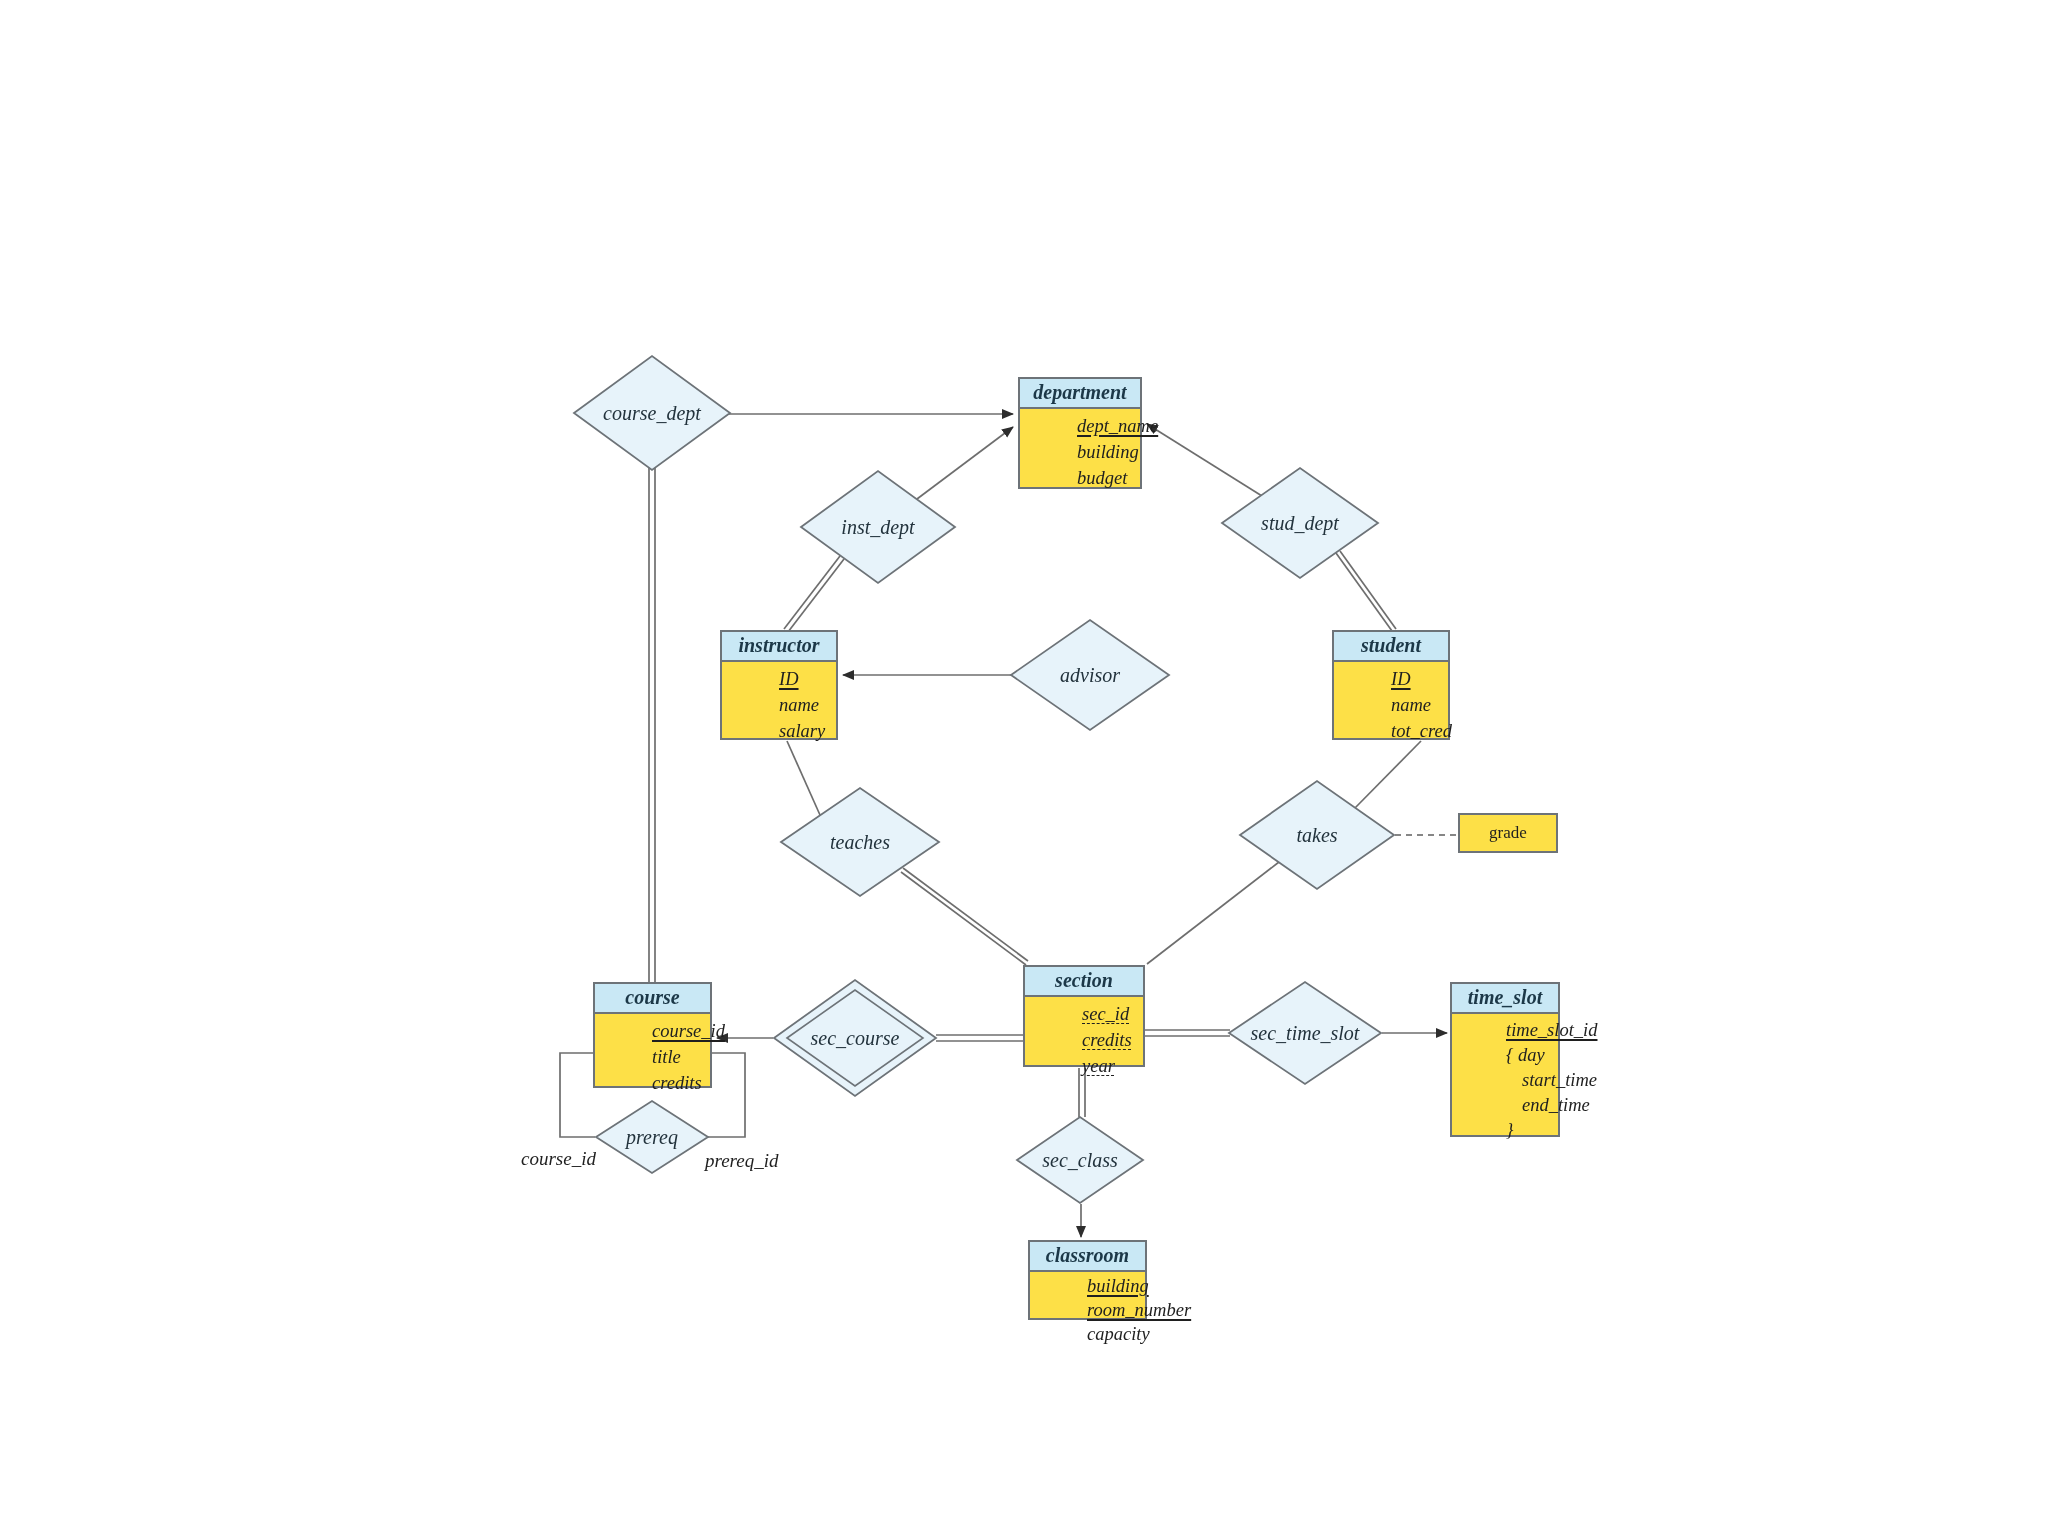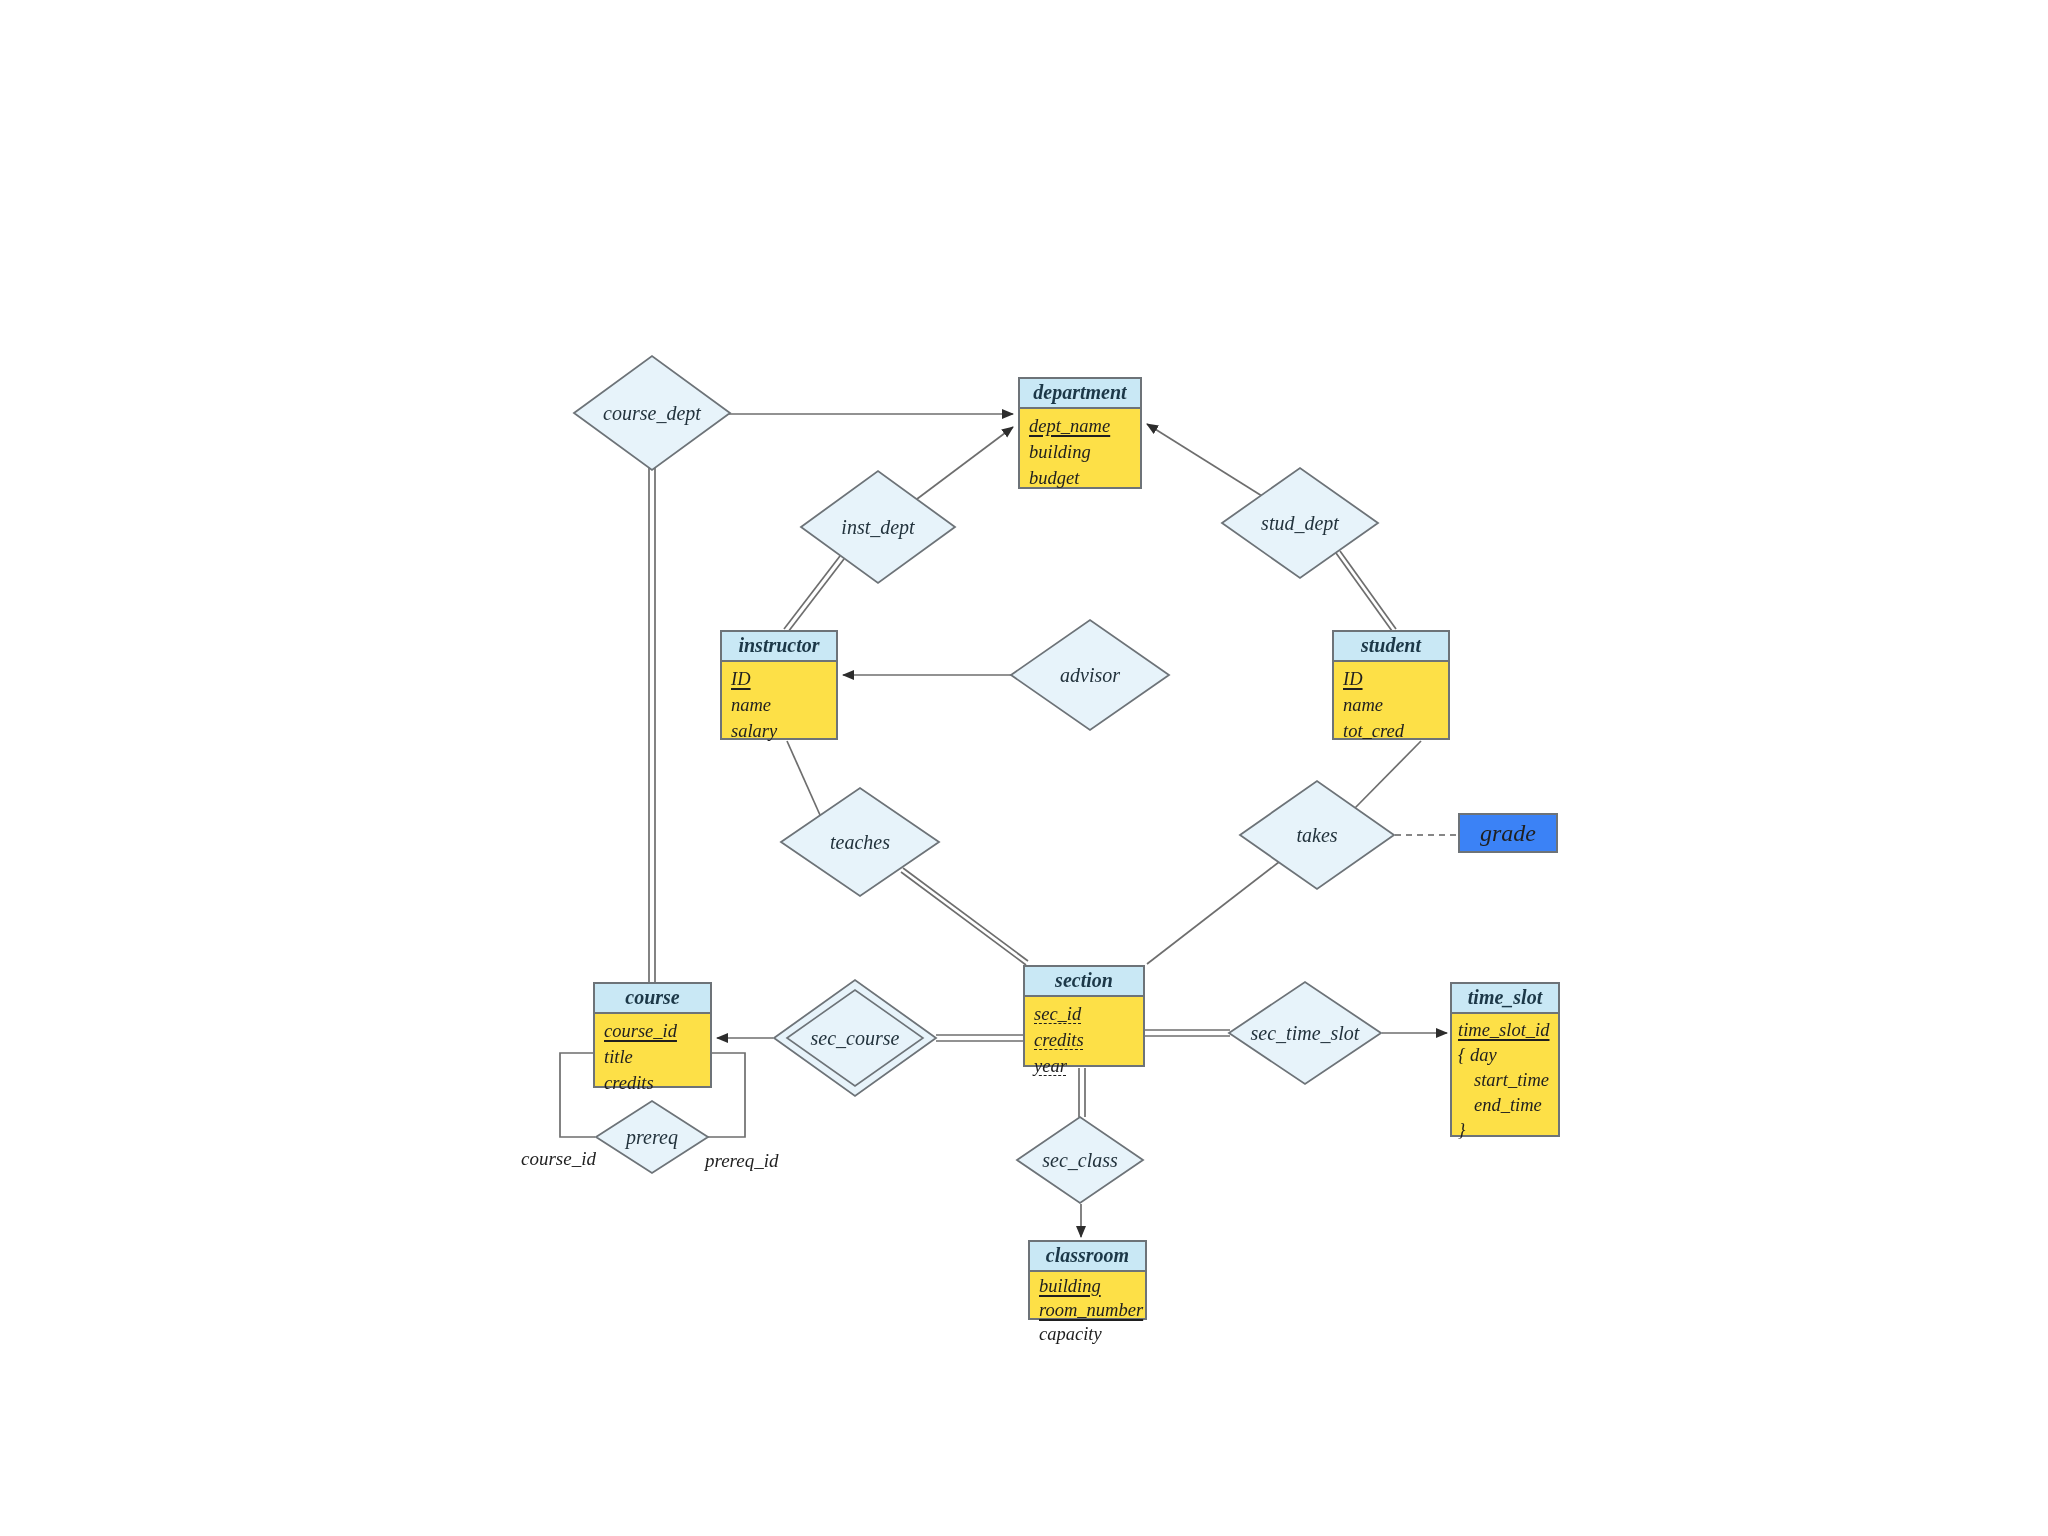--- a/index.html
+++ b/index.html
@@ -9,32 +9,32 @@
          font-family:"Liberation Sans",sans-serif;font-weight:400;font-size:108px;
          color:#0a0a0a;}
   svg.connectors{position:absolute;left:0;top:0;}
   .edge{stroke:#6e6e6e;stroke-width:1.7;fill:none;}
   .edge-dashed{stroke:#5f5f5f;stroke-width:1.6;stroke-dasharray:6 5;fill:none;}
   .diamond{fill:#e7f3fa;stroke:#6d7378;stroke-width:1.8;}
   .diamond-inner{fill:none;stroke:#6d7378;stroke-width:1.6;}
   .entity{position:absolute;background:#fde047;border:2px solid #6d7378;box-sizing:border-box;}
   .ehead{height:28px;line-height:26px;background:#c9e8f5;border-bottom:2px solid #6d7378;
          text-align:center;font-weight:bold;font-style:italic;font-size:20px;color:#1c3848;}
-  .ebody{padding:4px 10px 0 9px;}
+  .ebody{padding:4px 10px 0 9px;margin-left:48px;}
   .attr{line-height:26px;font-style:italic;font-size:18.5px;color:#1f1f1f;white-space:nowrap;}
   .tight .attr{line-height:25px;}
   .indent{padding-left:16px;}
   .u-solid{text-decoration:underline;text-decoration-thickness:1.5px;text-underline-offset:3px;}
   .u-dashed{text-decoration:underline;text-decoration-style:dashed;text-decoration-thickness:1.2px;
             text-underline-offset:3px;}
   .rel-label{position:absolute;transform:translate(-50%,-50%);font-style:italic;font-size:20px;
              color:#22323c;white-space:nowrap;}
-  .attr-node{position:absolute;background:#3b82f6;border:2px solid #6d7378;box-sizing:border-box;
-             display:flex;align-items:center;justify-content:center;font-style:italic;
-             font-size:24px;color:#1f1f1f;}
+  .attr-node{position:absolute;background:#fde047;border:2px solid #6d7378;box-sizing:border-box;
+             display:flex;align-items:center;justify-content:center;
+             font-size:17px;color:#1f1f1f;}
   .role-label{position:absolute;font-style:italic;font-size:19px;color:#1f1f1f;white-space:nowrap;}
 </style>
 </head>
 <body>
 
 <div class="stage">
 
 
   <svg class="connectors" width="2048" height="1536">
     <defs>

